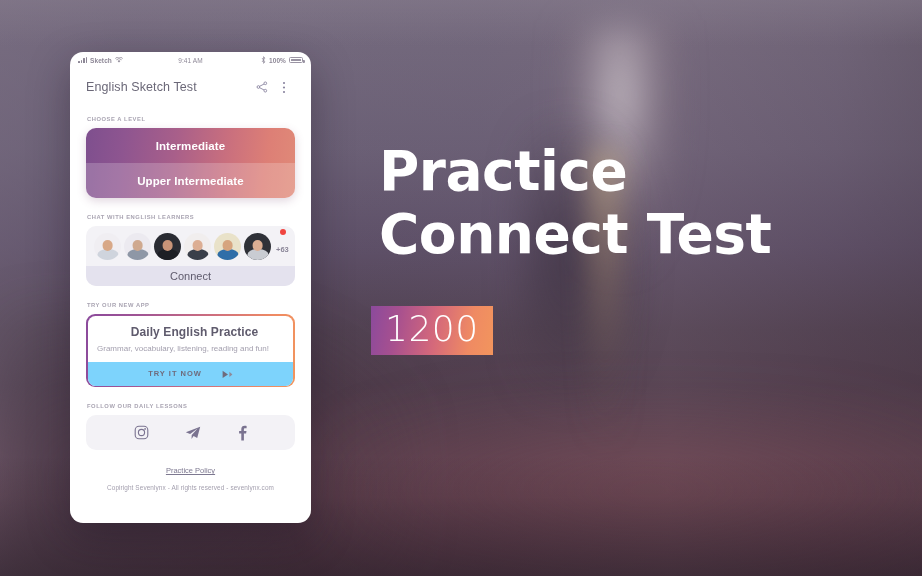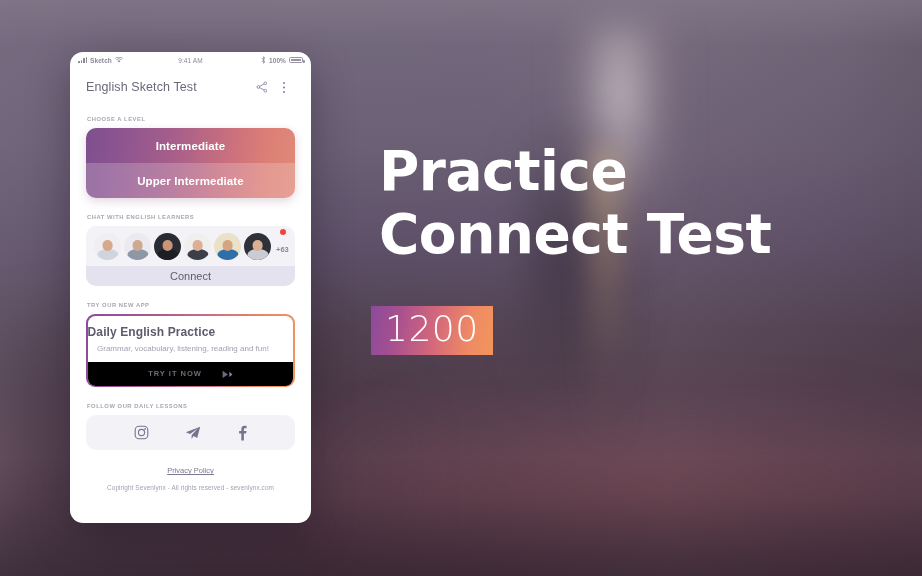--- a/index.html
+++ b/index.html
@@ -207,28 +207,28 @@
     display:flex; align-items:center; justify-content:center;
     color:#5f5b6d; font-size:11px; font-weight:500; cursor:pointer;
   }
 
   .promo-card {
     border-radius:9px; padding:1.6px;
     background:linear-gradient(100deg, #8b4a9c 0%, #a15594 25%, #cf6f7d 58%, #ef8a63 85%, #f2955d 100%);
   }
   .promo-inner { background:#ffffff; border-radius:7.5px; overflow:hidden; }
   .promo-title {
-    text-align:left; font-size:12px; color:#5f5b6d; font-weight:700;
-    padding:9px 0 0 0; letter-spacing:0.1px;
+    text-align:center; font-size:12px; color:#5f5b6d; font-weight:700;
+    padding:9px 0 0 8px; letter-spacing:0.1px;
   }
   .promo-sub {
     text-align:center; font-size:8px; color:#a39fae; padding:5px 23px 9px 8px;
   }
   .promo-cta {
-    background:#000000; height:24px; display:flex; align-items:center;
+    background:#7dd3fc; height:24px; display:flex; align-items:center;
     justify-content:center; gap:20px; cursor:pointer;
   }
   .promo-cta-txt { font-size:7.5px; color:#6f6b7c; font-weight:700; letter-spacing:1px; }
 
   .social-card {
     background:#f3f2f6; border-radius:10px; height:35px;
     display:flex; align-items:center; justify-content:center; gap:36px;
   }
   .social-card .sicon { cursor:pointer; display:flex; align-items:center; }
 
@@ -390,18 +390,18 @@
         </svg>
       </span>
       <span class="sicon">
         <svg width="10" height="16" viewBox="0 0 10 16">
           <path d="M6.9 15.4 V8.6 H9.1 L9.5 6.0 H6.9 V4.4 C6.9 3.7 7.1 3.2 8.2 3.2 H9.6 V0.9 C9.3 0.85 8.5 0.8 7.6 0.8 C5.6 0.8 4.3 2.0 4.3 4.1 V6.0 H2.1 V8.6 H4.3 V15.4 Z" fill="#7a7390"></path>
         </svg>
       </span>
     </div>
 
     <div class="footer">
-      <div class="privacy">Privacy Policy</div>
+      <div class="privacy">Practice Policy</div>
       <div class="copyright">Copiright Sevenlynx - All rights reserved - sevenlynx.com</div>
     </div>
 
   </div>
 </div>
 
 </body></html>

